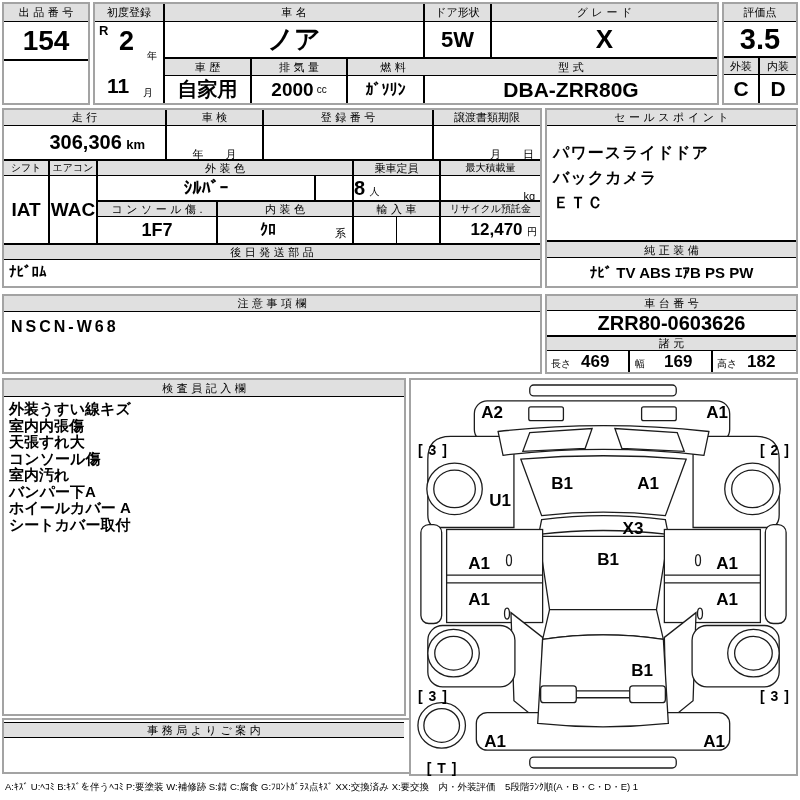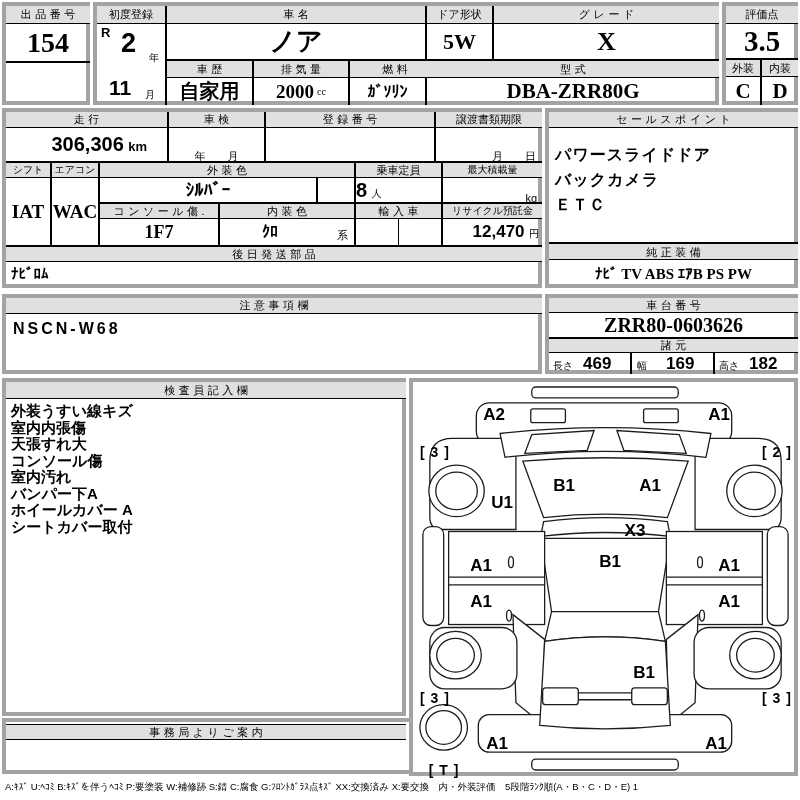--- a/index.html
+++ b/index.html
@@ -1,25 +1,25 @@
 <!DOCTYPE html>
 <html><head>
 <meta charset="utf-8">
 <style>
   html,body{margin:0;padding:0;background:#fff;width:800px;height:800px;overflow:hidden;
     font-family:"Liberation Sans","DejaVu Sans",sans-serif;color:#000;}
-  .box{position:absolute;border:4px solid #a3a3a3;background:#fff;box-sizing:border-box;}
+  .box{position:absolute;border:2px solid #a3a3a3;background:#fff;box-sizing:border-box;}
   .hd{position:absolute;background:#e0e0e0;font-size:11px;letter-spacing:.32em;text-indent:.32em;
       text-align:center;white-space:nowrap;overflow:hidden;box-sizing:border-box;border-bottom:1px solid #000;}
   .cell{position:absolute;box-sizing:border-box;overflow:hidden;}
   .b{font-weight:bold;}
   .br{border-right:2px solid #000;}
   .bb2{border-bottom:2px solid #000;}
   .bt2{border-top:2px solid #000;}
-  .ctr{display:flex;align-items:center;justify-content:center;font-family:Liberation Serif, serif;}
+  .ctr{display:flex;align-items:center;justify-content:center;}
   .marker{position:absolute;transform:translate(-50%,-50%);font-weight:bold;font-size:17px;white-space:nowrap;}
   .marker.bracket{font-size:14px;letter-spacing:1px;}
   svg{stroke:#1c1c1c;stroke-width:1.3;fill:none;}
   .legend{position:absolute;font-size:9.5px;white-space:nowrap;}
 </style>
 </head>
 <body>
 
 <div class="box" style="left:2px;top:2px;width:88px;height:103px">
   <div class="hd" style="left:0;top:0;width:84px;height:18px;line-height:17px">出品番号</div>

